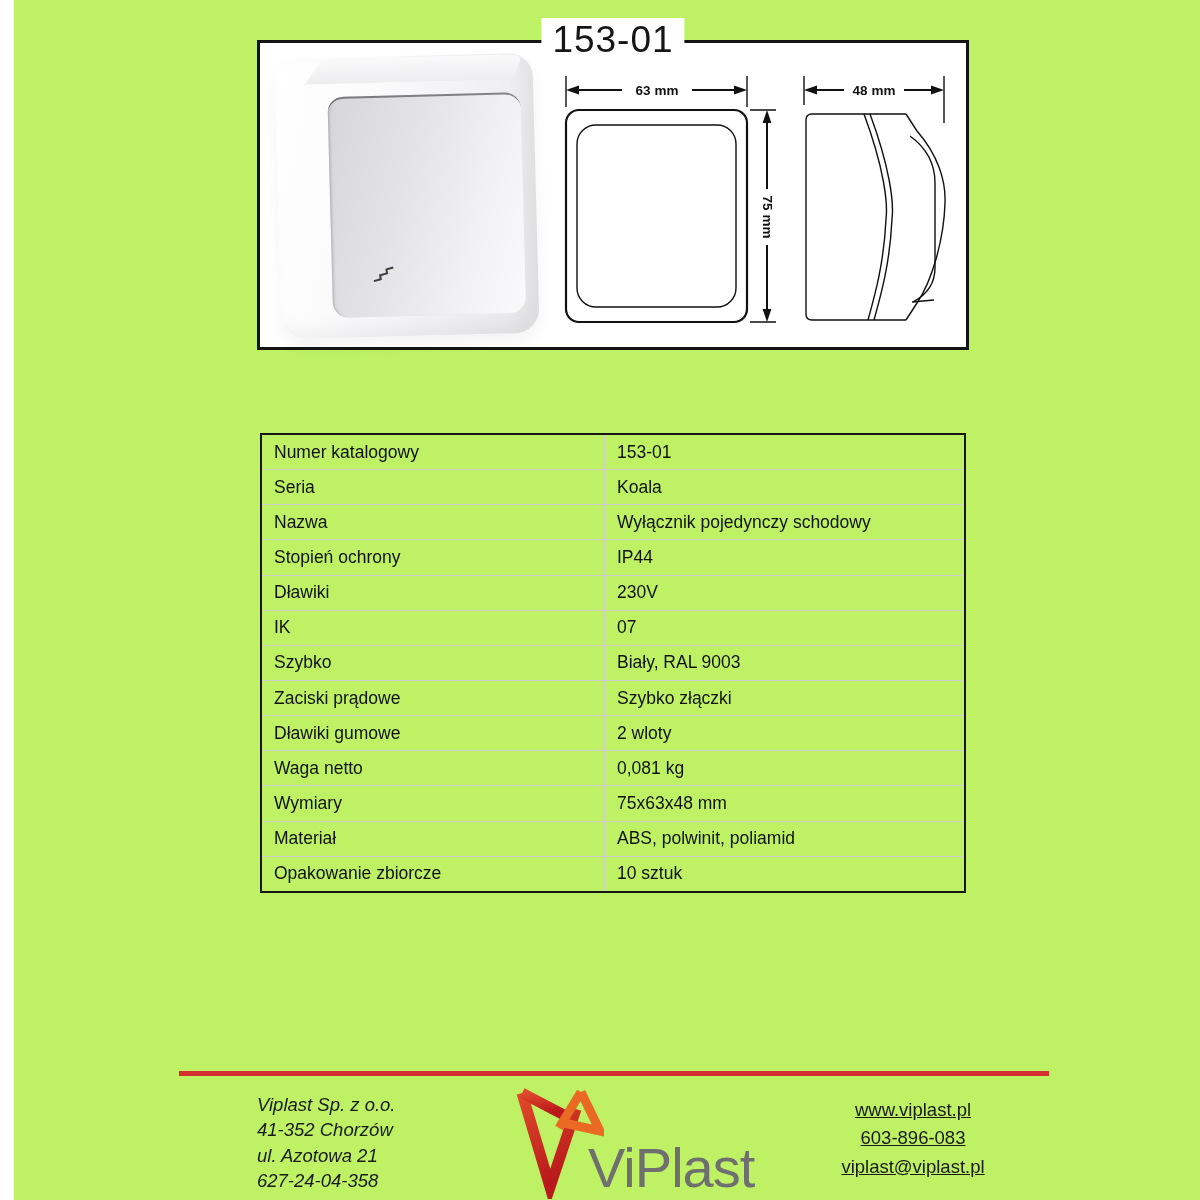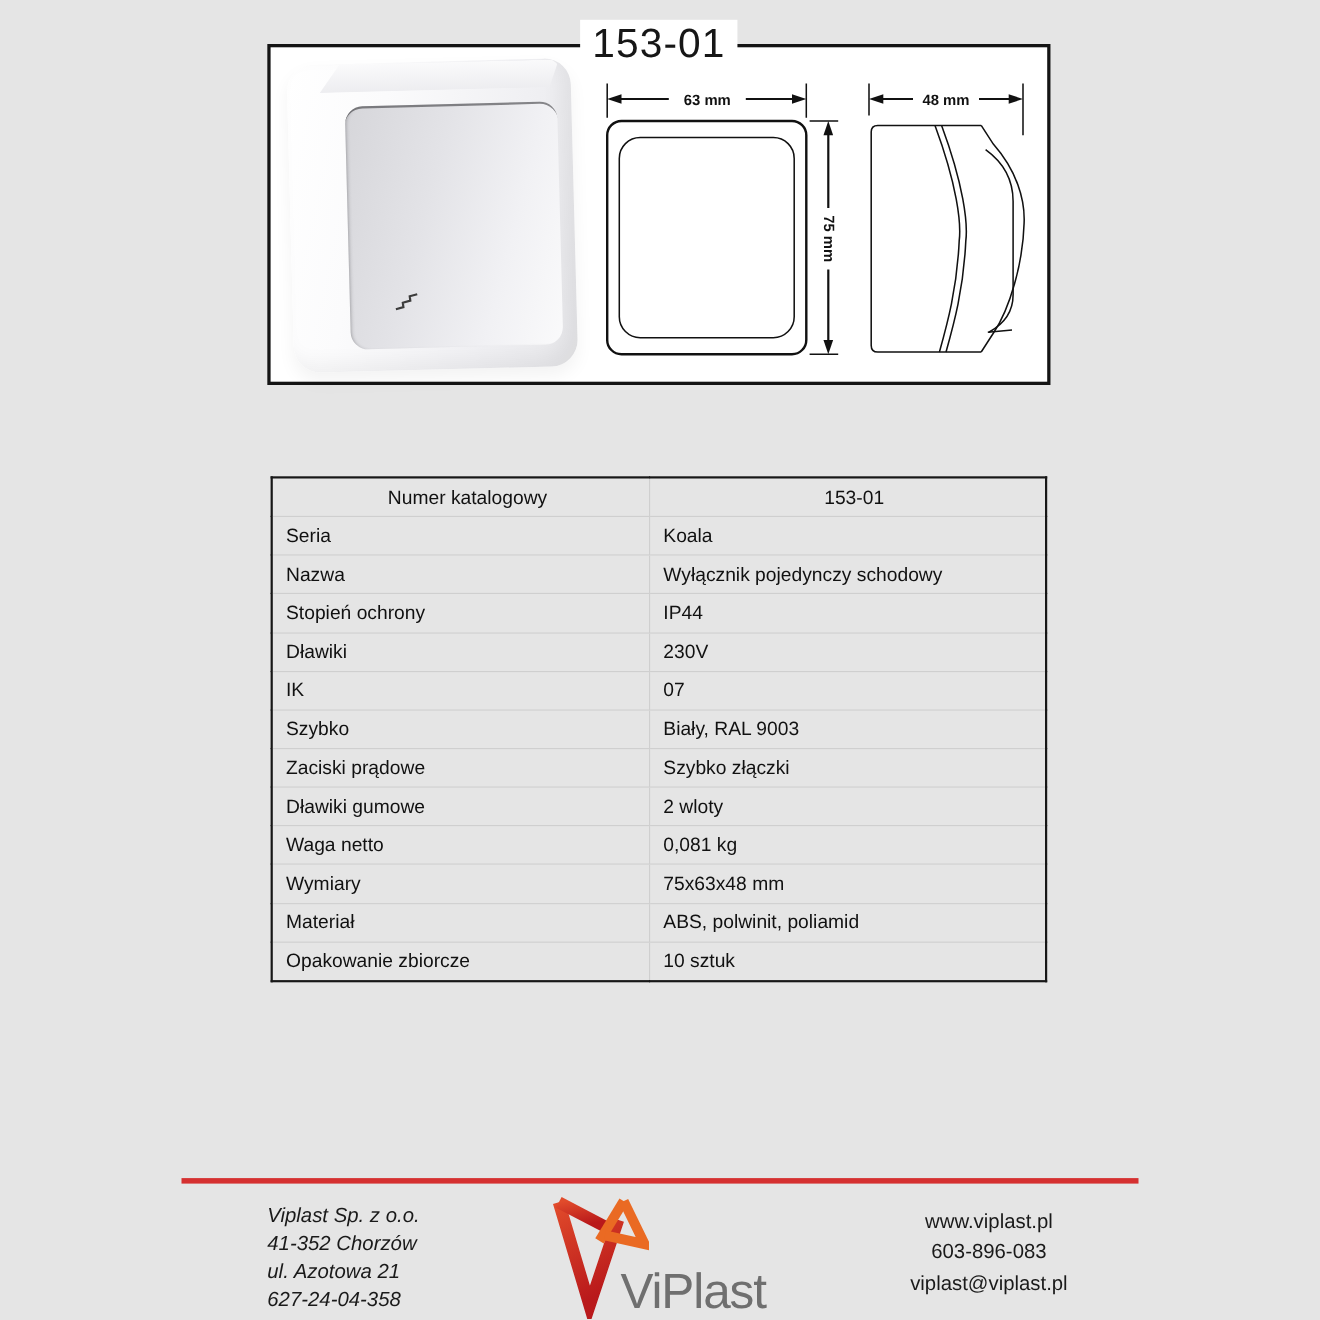--- a/index.html
+++ b/index.html
@@ -1,18 +1,18 @@
 <!DOCTYPE html>
 <html><head>
 <meta charset="utf-8">
 <style>
   html,body{margin:0;padding:0;background:#fff;}
   body{width:1200px;height:1200px;position:relative;overflow:hidden;
        font-family:"Liberation Sans","DejaVu Sans",sans-serif;color:#161616;}
-  .sheet{position:absolute;inset:0;background:#e5e5e5;}
+  .sheet{position:absolute;inset:0;background:#bef264;margin-left:14px;}
 
   
   .top-box{position:absolute;left:243px;top:40px;width:706px;height:304px;
            border:3px solid #141414;background:#fff;}
   .box-title{position:absolute;top:-25px;left:50%;transform:translateX(-50%);
              background:#fff;padding:0 11px;font-size:37px;letter-spacing:1px;
              color:#161616;white-space:nowrap;line-height:44px;}
 
   
   .photo{position:absolute;left:14px;top:11px;width:268px;height:288px;}
@@ -34,31 +34,31 @@
   .dline{stroke:#111;stroke-width:2;fill:none;}
   .dthin{stroke:#111;stroke-width:1.4;fill:none;}
   .dshape{stroke:#111;stroke-width:2.2;fill:#fff;}
 
   
   table.spec{position:absolute;left:246px;top:433px;width:706px;height:460px;
              border-collapse:collapse;table-layout:fixed;border:2.5px solid #171717;}
   table.spec td{border-top:1px solid #cfcfcf;border-left:1px solid #cfcfcf;
                 font-size:17.5px;padding:0 0 0 12px;height:32.5px;vertical-align:middle;
                 white-space:nowrap;overflow:hidden;color:#111;}
-  table.spec tr:first-child td{border-top:none;text-align:center;}
+  table.spec tr:first-child td{border-top:none;}
   table.spec td:first-child{border-left:none;width:330px;}
 
   
   .redline{position:absolute;left:165px;top:1071px;width:870px;height:5px;background:#d53030;}
   .company{position:absolute;left:243px;top:1092px;font-size:18.5px;line-height:25.4px;color:#1a1a1a;font-style:italic;}
   .contact{position:absolute;left:788px;top:1096px;width:222px;text-align:center;
-           font-size:18.5px;line-height:28.3px;color:#1a1a1a;}
+           font-size:18.5px;line-height:28.3px;color:#1a1a1a;text-decoration:underline;}
   .logo{position:absolute;left:498px;top:1087px;width:215px;height:112px;}
   .logo-mark{position:absolute;left:0;top:0;width:92px;height:112px;}
-  .logo-text{position:absolute;left:66px;bottom:3px;font-size:45px;letter-spacing:-1px;
+  .logo-text{position:absolute;left:76px;bottom:3px;font-size:56px;letter-spacing:-1px;
              color:#6f6f6f;line-height:1;}
 </style>
 </head>
 <body>
 
 <div class="sheet">
 
   <section class="top-box">
     <div class="box-title">153-01</div>
 

